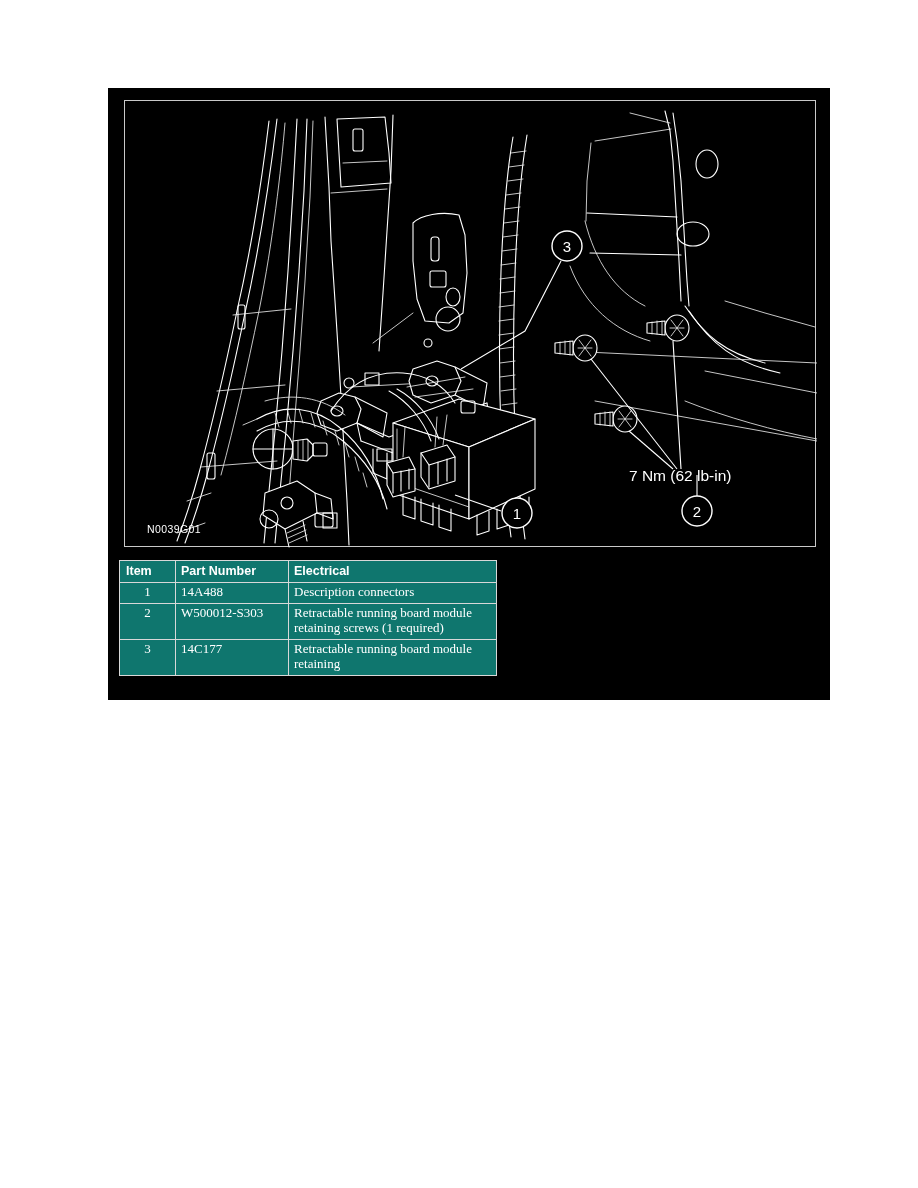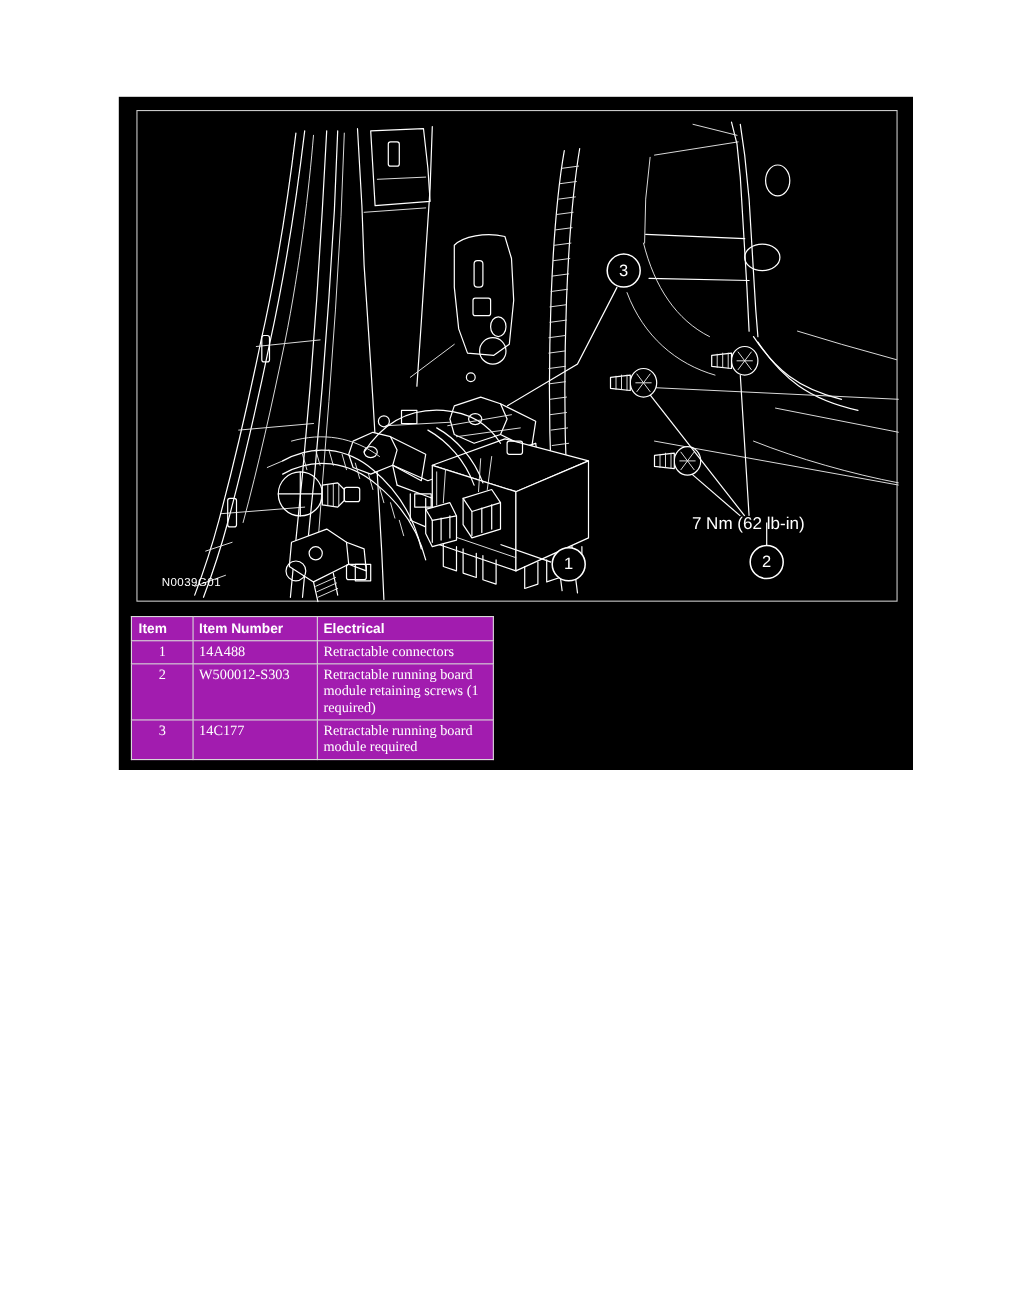--- a/index.html
+++ b/index.html
@@ -96,22 +96,22 @@
 
   
   #parts-table-wrap {
     position: absolute;
     left: 119px;
     top: 560px;
     width: 330px;
   }
   table#parts-table {
     border-collapse: collapse;
-    width: 330px;
-    background: #a21caf;
+    width: 378px;
+    background: #0f766e;
     table-layout: fixed;
   }
   table#parts-table th,
   table#parts-table td {
     border: 1px solid #d8d8d8;
     color: #ffffff;
     padding: 2px 5px 3px 5px;
     vertical-align: top;
   }
   table#parts-table th {
@@ -420,35 +420,35 @@
     </svg>
 
   </div>
 </div>
 
 <div id="parts-table-wrap">
   <table id="parts-table">
     <thead>
       <tr>
         <th class="col-item">Item</th>
-        <th class="col-part">Item Number</th>
+        <th class="col-part">Part Number</th>
         <th class="col-desc">Electrical</th>
       </tr>
     </thead>
     <tbody>
       <tr>
         <td class="col-item">1</td>
         <td class="col-part">14A488</td>
-        <td class="col-desc">Retractable connectors</td>
+        <td class="col-desc">Description connectors</td>
       </tr>
       <tr>
         <td class="col-item">2</td>
         <td class="col-part">W500012-S303</td>
         <td class="col-desc">Retractable running board module retaining screws (1 required)</td>
       </tr>
       <tr>
         <td class="col-item">3</td>
         <td class="col-part">14C177</td>
-        <td class="col-desc">Retractable running board module required</td>
+        <td class="col-desc">Retractable running board module retaining</td>
       </tr>
     </tbody>
   </table>
 </div>
 
 </body></html>

